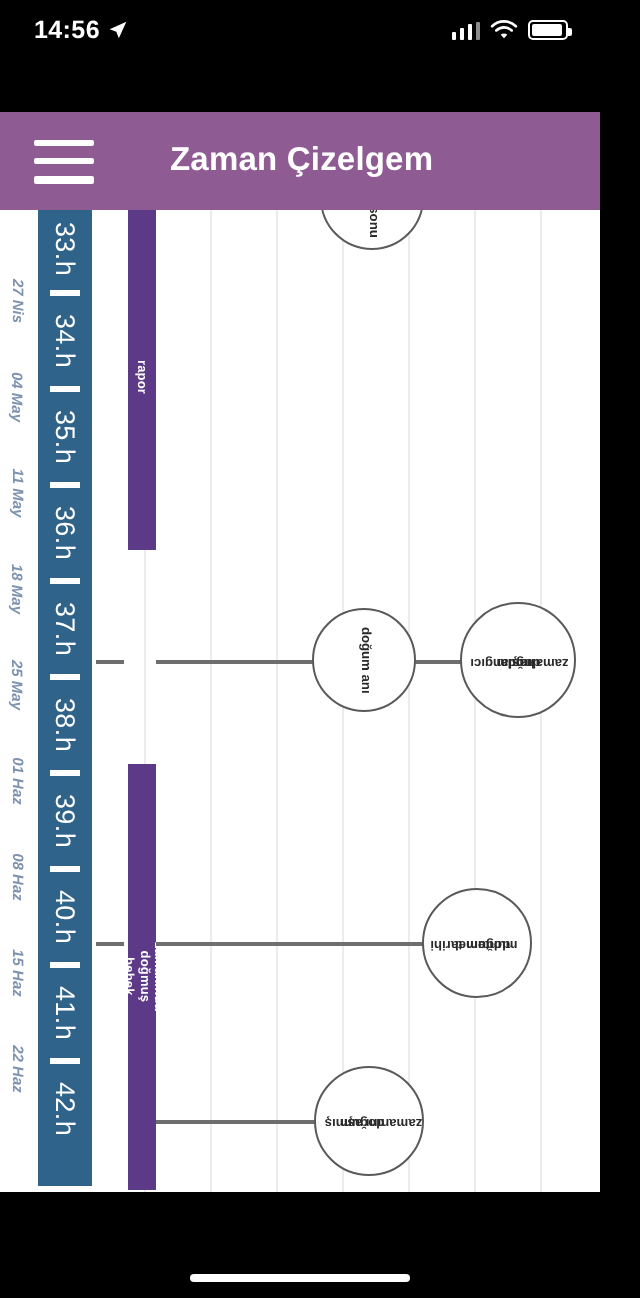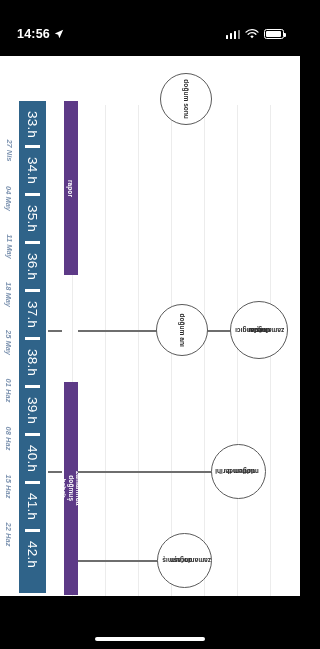--- a/index.html
+++ b/index.html
@@ -8,21 +8,21 @@
     background: #000;
     font-family: "Liberation Sans", sans-serif;
     overflow: hidden;
   }
   .phone { position: relative; width: 300px; height: 649px; background: #000; }
 
   
   .statusbar {
     position: absolute; top: 0; left: 0; width: 300px; height: 30px;
     display: flex; align-items: center; justify-content: space-between;
-    padding: 0 16px 0 17px; color: #fff; margin-top: 19px;
+    padding: 0 16px 0 17px; color: #fff;
   }
   .status-time { font-size: 12.5px; font-weight: 600; letter-spacing: .2px; display:flex; align-items:center; gap:4px;}
   .loc-arrow { display:block; }
   .status-right { display: flex; align-items: center; gap: 5px; }
   .sig { display:flex; align-items:flex-end; gap:1.5px; height:9px;}
   .sig i { display:block; width:2.5px; background:#fff; border-radius:.5px; }
   .sig i:nth-child(1){height:4px;} .sig i:nth-child(2){height:6px;}
   .sig i:nth-child(3){height:8px;} .sig i:nth-child(4){height:9px;background:#8a8a8a;}
   .batt { width:20px;height:10px;border:1.2px solid #fff;border-radius:2.5px;position:relative;}
   .batt::after{content:"";position:absolute;right:-3px;top:3px;width:1.6px;height:4px;background:#fff;border-radius:0 1px 1px 0;}
@@ -115,20 +115,28 @@
         <path d="M1.2 3.3a9.7 9.7 0 0 1 13.6 0" stroke="#fff" stroke-width="1.5" fill="none" stroke-linecap="round"></path>
       </svg>
       <span class="batt">
           <i></i>
         </span>
     </div>
   </div>
 
   <div class="app">
 
+    <div class="appbar">
+      <div class="hamburger">
+        <span></span>
+          <span></span>
+          <span></span>
+      </div>
+      <div class="appbar-title">Zaman Çizelgem</div>
+    </div>
 
     <div class="canvas">
 
       <div class="grid" style="left:72px"></div>
       <div class="grid" style="left:105px"></div>
       <div class="grid" style="left:138px"></div>
       <div class="grid" style="left:171px"></div>
       <div class="grid" style="left:204px"></div>
       <div class="grid" style="left:237px"></div>
       <div class="grid" style="left:270px"></div>

